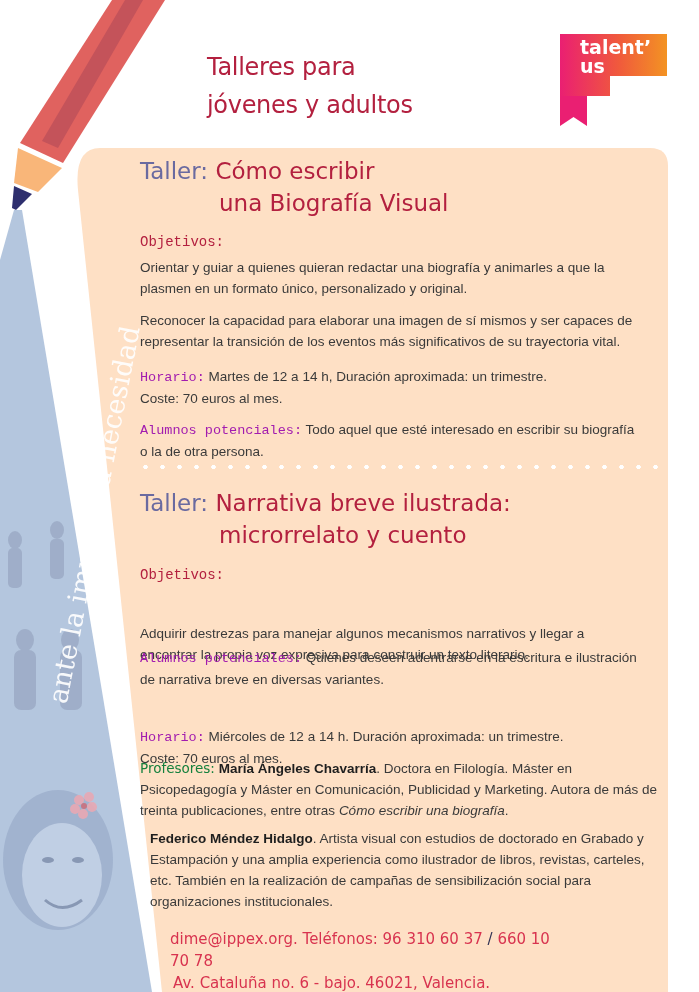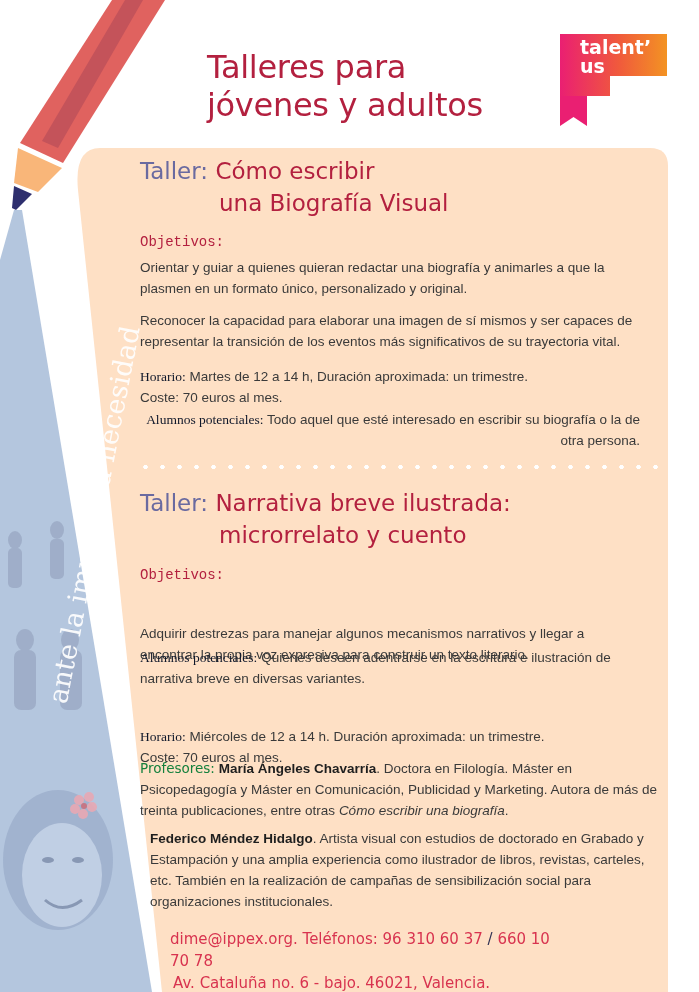--- a/index.html
+++ b/index.html
@@ -5,21 +5,21 @@
   html, body { margin: 0; padding: 0; }
   body {
     width: 699px; height: 992px; position: relative; overflow: hidden;
     background: #ffffff;
     font-family: "Liberation Sans", "DejaVu Sans", sans-serif;
   }
   .bg-layer { position: absolute; left: 0; top: 0; width: 699px; height: 992px; }
   .title {
     position: absolute; left: 207px; top: 48px;
     color: #b3203f; font-family: "DejaVu Sans", sans-serif;
-    font-size: 32px; line-height: 38px; letter-spacing: -0.3px;
+    font-size: 24px; line-height: 38px; letter-spacing: -0.3px;
   }
   .logo {
     position: absolute; left: 560px; top: 34px; width: 107px; height: 62px;
     background: linear-gradient(90deg, #ea1f72 0%, #f05a3c 55%, #f39323 100%);
   }
   .logo-cutout { position: absolute; left: 50px; top: 42px; width: 57px; height: 20px; background: #ffffff; }
   .logo-text {
     position: absolute; left: 20px; top: 4px; color: #ffffff;
     font-family: "DejaVu Sans", sans-serif; font-weight: bold; font-size: 19px; line-height: 19px;
   }
@@ -27,21 +27,21 @@
     position: absolute; left: 560px; top: 96px; width: 27px; height: 30px;
     background: #ea1f72;
     clip-path: polygon(0 0, 100% 0, 100% 100%, 50% 70%, 0 100%);
   }
   .content { position: absolute; left: 0; top: 0; width: 571px; height: 992px; }
   .taller-head {
     position: absolute; font-family: "DejaVu Sans", sans-serif; font-size: 23px; line-height: 32px; color: #b3203f;
   }
   .taller-head .lbl { color: #6a6aa0; }
   .taller-head .line2 { display: block; padding-left: 79px; }
-  .sec-label { color: #0f172a; font-family: Liberation Serif, serif; }
+  .sec-label { color: #a21caf; font-family: Liberation Mono, monospace; }
   .para {
     position: absolute; left: 140px; width: 520px;
     font-size: 13.5px; line-height: 21px; color: #3a3a3a;
   }
   .head-small { position: absolute; left: 140px; font-family: Liberation Mono, monospace; font-size: 14px; color: #b3203f; }
   .dots {
     position: absolute; left: 137px; top: 464px; width: 530px; height: 6px;
     background-image: radial-gradient(circle, #ffffff 2px, transparent 2.5px);
     background-size: 17px 6px; background-repeat: repeat-x;
   }
@@ -125,21 +125,21 @@
     <span class="line2">una Biografía Visual</span>
   </div>
   <div class="head-small" style="top:234px;">Objetivos:</div>
   <div class="para" style="top:257px; width:500px;">Orientar y guiar a quienes quieran redactar una biografía y animarles a que la plasmen en un formato único, personalizado y original.</div>
   <div class="para" style="top:310px;">Reconocer la capacidad para elaborar una imagen de sí mismos y ser capaces de representar la transición de los eventos más significativos de su trayectoria vital.</div>
   <div class="para" style="top:366px;">
     <span class="sec-label">Horario:</span>
     <span>Martes de 12 a 14 h, Duración aproximada: un trimestre.</span><br>
     <span>Coste: 70 euros al mes.</span>
   </div>
-  <div class="para" style="top:409px; width:500px;text-align:right;">
+  <div class="para" style="top:419px; width:500px;">
     <span class="sec-label">Alumnos potenciales:</span>
     <span>Todo aquel que esté interesado en escribir su biografía o la de otra persona.</span>
   </div>
 
   <div class="dots"></div>
 
   <div class="taller-head" style="left:140px; top:487px;">
     <span class="lbl">Taller:</span>
     <span>Narrativa breve ilustrada:</span>
     <span class="line2">microrrelato y cuento</span>

